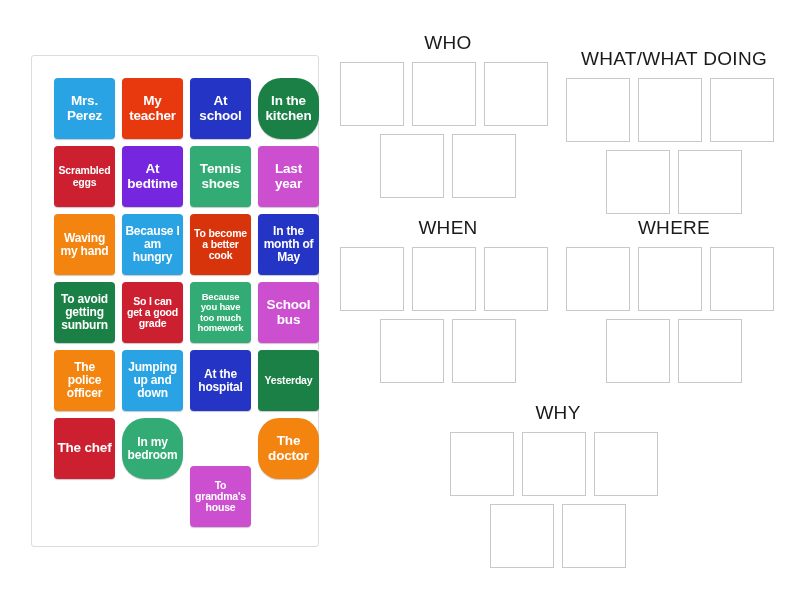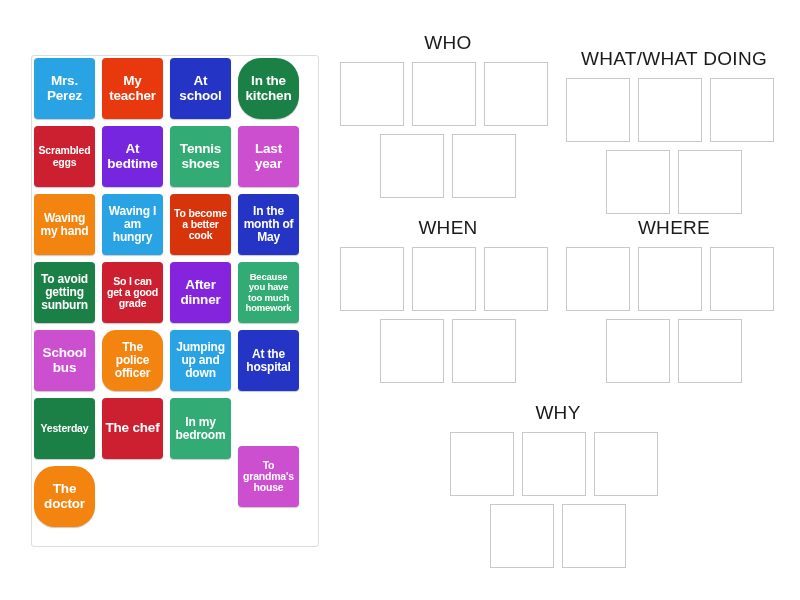--- a/index.html
+++ b/index.html
@@ -19,21 +19,21 @@
   #tile-tray {
     position: absolute;
     left: 31px;
     top: 55px;
     width: 288px;
     height: 492px;
     background: #ffffff;
     border: 1px solid #dcdcdc;
     border-radius: 3px;
     box-sizing: border-box;
-    padding: 2px;
+    padding: 22px;
   }
   #tile-grid {
     display: grid;
     grid-template-columns: repeat(4, 61px);
     grid-auto-rows: 61px;
     gap: 7px 7px;
     justify-content: start;
     align-content: start;
   }
   .tile {
@@ -103,34 +103,33 @@
   <div id="tile-grid">
       <div class="tile s-lg" style="background: rgb(41, 163, 227);">Mrs. Perez</div>
       <div class="tile s-lg" style="background: rgb(232, 56, 13);">My teacher</div>
       <div class="tile s-lg" style="background: rgb(36, 52, 196);">At school</div>
       <div class="tile s-lg" style="background: rgb(27, 128, 69); border-radius: 23px;">In the kitchen</div>
       <div class="tile s-sm" style="background: rgb(204, 32, 49);">Scrambled eggs</div>
       <div class="tile s-lg" style="background: rgb(119, 38, 224);">At bedtime</div>
       <div class="tile s-lg" style="background: rgb(50, 171, 116);">Tennis shoes</div>
       <div class="tile s-lg" style="background: rgb(204, 79, 208);">Last year</div>
       <div class="tile s-md" style="background: rgb(242, 132, 15);">Waving my hand</div>
-      <div class="tile s-md" style="background: rgb(41, 163, 227);">Waving I am hungry</div>
+      <div class="tile s-md" style="background: rgb(41, 163, 227);">Because I am hungry</div>
       <div class="tile s-sm" style="background: rgb(216, 52, 12);">To become a better cook</div>
       <div class="tile s-md" style="background: rgb(36, 52, 196);">In the month of May</div>
       <div class="tile s-md" style="background: rgb(27, 128, 69);">To avoid getting sunburn</div>
       <div class="tile s-sm" style="background: rgb(204, 32, 49);">So I can get a good grade</div>
-      <div class="tile s-lg" style="background: rgb(132, 37, 221);">After dinner</div>
       <div class="tile s-xs" style="background: rgb(50, 171, 116);">Because you have too much homework</div>
       <div class="tile s-lg" style="background: rgb(204, 79, 208);">School bus</div>
-      <div class="tile s-md" style="background: rgb(242, 132, 15); border-radius: 14px;">The police officer</div>
+      <div class="tile s-md" style="background: rgb(242, 132, 15);">The police officer</div>
       <div class="tile s-md" style="background: rgb(41, 163, 227);">Jumping up and down</div>
       <div class="tile s-md" style="background: rgb(36, 52, 196);">At the hospital</div>
       <div class="tile s-sm" style="background: rgb(27, 128, 69);">Yesterday</div>
       <div class="tile s-lg" style="background: rgb(204, 32, 49);">The chef</div>
-      <div class="tile s-md" style="background: rgb(50, 171, 116);">In my bedroom</div>
+      <div class="tile s-md" style="background: rgb(50, 171, 116); border-radius: 23px;">In my bedroom</div>
       <div class="tile s-sm" style="background: rgb(204, 79, 208); margin-top: 48px;">To grandma's house</div>
       <div class="tile s-lg" style="background: rgb(242, 132, 15); border-radius: 21px;">The doctor</div>
     </div>
 </div>
 
 <div class="category" id="cat-who">
   <div class="cat-title">WHO</div>
   <div class="slot-row row-top">
     <div class="slot"></div>
     <div class="slot"></div>

